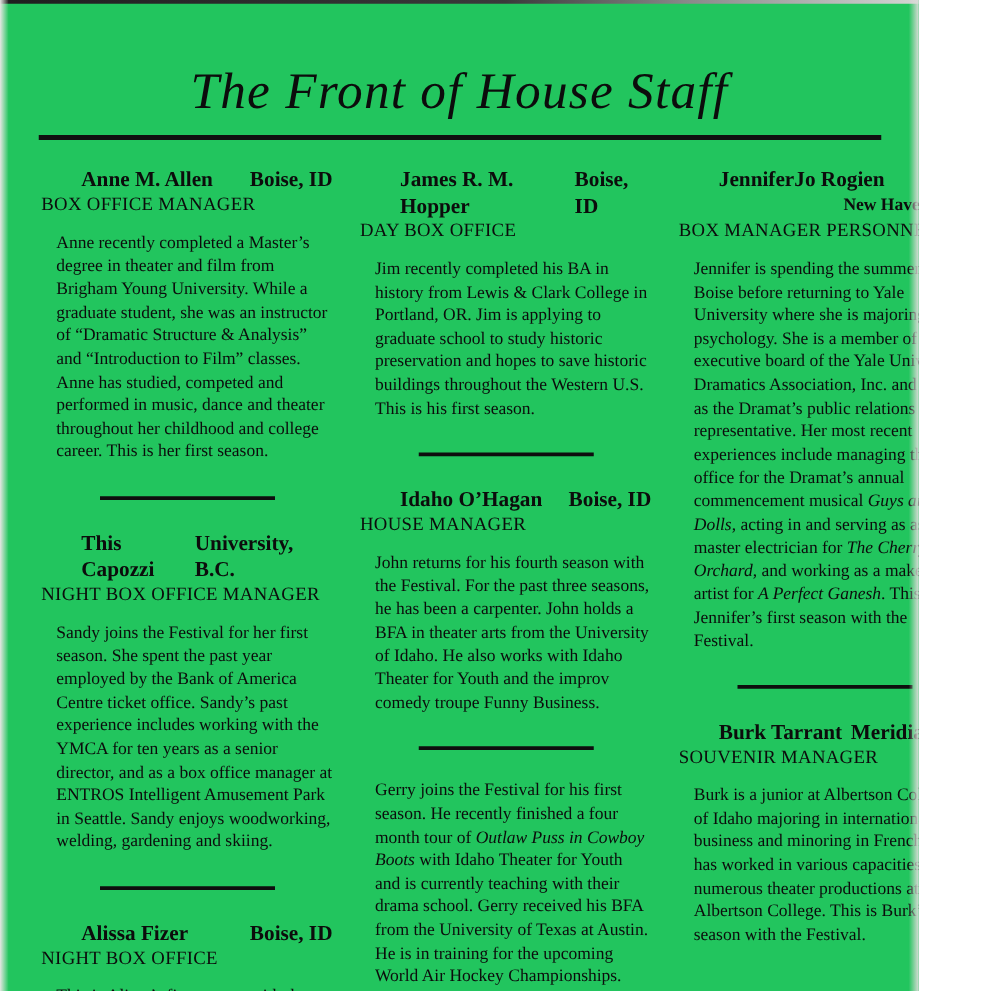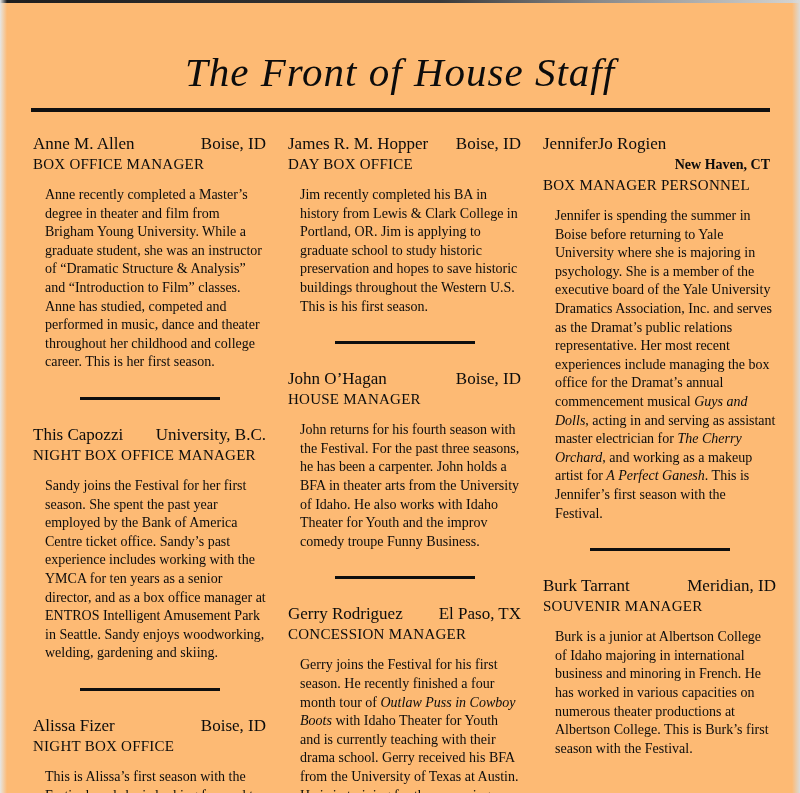--- a/index.html
+++ b/index.html
@@ -1,19 +1,19 @@
 <!DOCTYPE html>
 <html><head>
 <meta charset="utf-8">
 <style>
   html,body{margin:0;padding:0;background:#ffffff;}
   .page{
     position:relative;
-    width:800px;height:793px;
-    background:#fdba74;
+    width:735px;height:793px;
+    background:#22c55e;
     overflow:hidden;
     font-family:"Liberation Serif", serif;
     color:#0c0c0c;
   }
   .scan-edge-top{
     position:absolute;top:0;left:0;width:100%;height:3px;
     background:linear-gradient(to right,#1e1e1e 0%,#3a3a3a 55%,#8a8a8a 75%,#d5d5d3 100%);
   }
   .scan-edge-left{
     position:absolute;top:0;left:0;bottom:0;width:7px;
@@ -36,21 +36,21 @@
     margin:13px 30px 0 31px;
   }
   .columns{
     display:flex;
     padding:21px 24px 0 33px;
     gap:22px;
   }
   .column{width:233px;flex:0 0 233px;}
   .nameline{
     display:flex;justify-content:space-between;align-items:baseline;
-    font-weight:normal;font-size:17px;line-height:21px;
+    font-weight:bold;font-size:17px;line-height:21px;margin-left:32px;
   }
   .city-line{
     text-align:right;font-weight:bold;font-size:14px;line-height:21px;
     padding-right:6px;
   }
   .role{
     font-size:15px;line-height:17px;margin-top:2px;letter-spacing:.25px;
   }
   .bio{
     font-size:14px;line-height:18.6px;
@@ -118,36 +118,29 @@
               <span>Boise, ID</span>
             </div>
             <div class="role">DAY BOX OFFICE</div>
           </header>
           <p class="bio"><span>Jim recently completed his BA in history from Lewis &amp; Clark College in Portland, OR. Jim is applying to graduate school to study historic preservation and hopes to save historic buildings throughout the Western U.S. This is his first season.</span></p>
         </section>
         <div class="section-divider"></div>
         <section>
           <header>
             <div class="nameline">
-              <span>John O’Hagan</span>
+              <span>Idaho O’Hagan</span>
               <span>Boise, ID</span>
             </div>
             <div class="role">HOUSE MANAGER</div>
           </header>
           <p class="bio"><span>John returns for his fourth season with the Festival. For the past three seasons, he has been a carpenter. John holds a BFA in theater arts from the University of Idaho. He also works with Idaho Theater for Youth and the improv comedy troupe Funny Business.</span></p>
         </section>
         <div class="section-divider"></div>
         <section>
-          <header>
-            <div class="nameline">
-              <span>Gerry Rodriguez</span>
-              <span>El Paso, TX</span>
-            </div>
-            <div class="role">CONCESSION MANAGER</div>
-          </header>
           <p class="bio"><span>Gerry joins the Festival for his first season. He recently finished a four month tour of </span><span class="it">Outlaw Puss in Cowboy Boots</span><span> with Idaho Theater for Youth and is currently teaching with their drama school. Gerry received his BFA from the University of Texas at Austin. He is in training for the upcoming World Air Hockey Championships.</span></p>
         </section>
       </div>
     <div class="column">
         <section>
           <header>
             <div class="nameline">
               <span>JenniferJo Rogien</span>
             </div>
             <div class="city-line">New Haven, CT</div>

